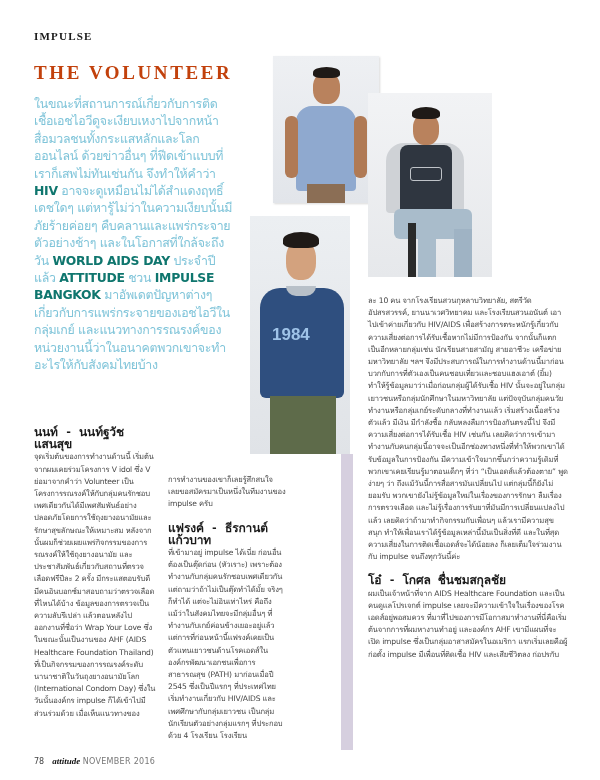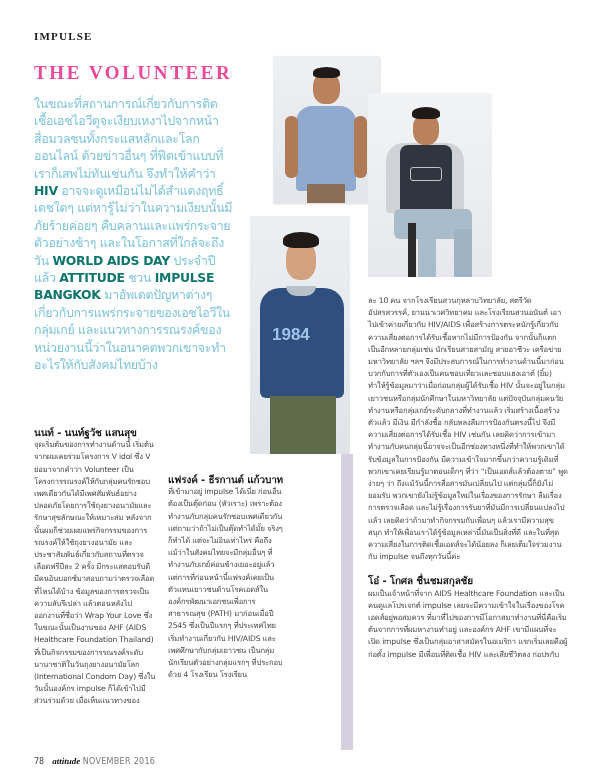--- a/index.html
+++ b/index.html
@@ -7,21 +7,21 @@
   body { position: relative; font-family: "DejaVu Sans", sans-serif; color: #333; }
 
   .section-label {
     position: absolute; left: 34px; top: 30px;
     font-family: "Liberation Serif", serif; font-weight: bold;
     font-size: 11px; letter-spacing: 1.2px; color: #1a1a1a; text-align: right;
   }
   .headline {
     position: absolute; left: 34px; top: 62px;
     font-family: "Liberation Serif", serif; font-weight: bold;
-    font-size: 19px; letter-spacing: 2.6px; color: #ec4899;
+    font-size: 19px; letter-spacing: 2.6px; color: #c2410c;
   }
   .intro {
     position: absolute; left: 34px; top: 95px; width: 200px;
     font-family: "DejaVu Sans", sans-serif;
     font-size: 12.4px; line-height: 17.4px; color: #7fc4d9;
     letter-spacing: -0.3px;
   }
   .intro .hl { color: #0f766e; font-weight: bold; }
 
   .photo { position: absolute; overflow: hidden; }
@@ -31,21 +31,21 @@
 
   
   .fig { position: absolute; }
   .head { border-radius: 45% 45% 42% 42%; background: #b9825d; }
   .hair { background: #1f1a17; border-radius: 50% 50% 30% 30%; }
 
   .lav-strip { position: absolute; left: 341px; top: 454px; width: 12px; height: 296px; background: #d6cfdf; }
 
   .col { position: absolute; font-family: "DejaVu Sans", sans-serif; font-size: 7.6px; line-height: 12.2px; color: #444; letter-spacing: -0.15px; }
   .col p { margin-bottom: 12px; }
-  .col .name { font-weight: bold; color: #1a1a1a; font-size: 10px; display: block; }
+  .col .name { font-weight: bold; color: #1a1a1a; font-size: 12px; display: block; font-family: Liberation Mono, monospace; }
   .col-1 { left: 34px; top: 427px; width: 122px; }
   .col-2 { left: 168px; top: 474px; width: 118px; }
   .col-3 { left: 368px; top: 295px; width: 200px; }
 
   .footer { position: absolute; left: 34px; top: 756px; font-size: 8px; color: #444; display: flex; gap: 8px; align-items: center; }
   .footer .brand { font-family: "Liberation Serif", serif; font-weight: bold; font-style: italic; color: #111; font-size: 9px; }
   .footer .issue { color: #777; letter-spacing: 0.3px; }
 </style>
 </head>
 <body>
@@ -90,20 +90,21 @@
 <div class="lav-strip"></div>
 
 <div class="col col-1">
   <p>
     <span class="name">นนท์ - นนท์ฐวัช แสนสุข</span>
     <span>จุดเริ่มต้นของการทำงานด้านนี้ เริ่มต้นจากผมเคยร่วมโครงการ V idol ซึ่ง V ย่อมาจากคำว่า Volunteer เป็นโครงการรณรงค์ให้กับกลุ่มคนรักชอบเพศเดียวกันได้มีเพศสัมพันธ์อย่างปลอดภัยโดยการใช้ถุงยางอนามัยและรักษาสุขลักษณะให้เหมาะสม หลังจากนั้นผมก็ช่วยเผยแพร่กิจกรรมของการรณรงค์ให้ใช้ถุงยางอนามัย และประชาสัมพันธ์เกี่ยวกับสถานที่ตรวจเลือดฟรีปีละ 2 ครั้ง มีกระแสตอบรับดี มีคนอินบอกซ์มาสอบถามว่าตรวจเลือดที่ไหนได้บ้าง ข้อมูลของการตรวจเป็นความลับรึเปล่า แล้วตอนหลังไปออกงานที่ชื่อว่า Wrap Your Love ซึ่งในขณะนั้นเป็นงานของ AHF (AIDS Healthcare Foundation Thailand) ที่เป็นกิจกรรมของการรณรงค์ระดับนานาชาติในวันถุงยางอนามัยโลก (International Condom Day) ซึ่งในวันนั้นองค์กร impulse ก็ได้เข้าไปมีส่วนร่วมด้วย เมื่อเห็นแนวทางของ</span>
   </p>
 </div>
 
 <div class="col col-2">
+  <p>การทำงานของเขาก็เลยรู้สึกสนใจ เลยขอสมัครมาเป็นหนึ่งในทีมงานของ impulse ครับ</p>
   <p>
     <span class="name">แฟรงค์ - ธีรกานต์ แก้วบาท</span>
     <span>ที่เข้ามาอยู่ impulse ได้เนี่ย ก่อนอื่นต้องเป็นตุ๊ดก่อน (หัวเราะ) เพราะต้องทำงานกับกลุ่มคนรักชอบเพศเดียวกัน แต่ถามว่าถ้าไม่เป็นตุ๊ดทำได้มั้ย จริงๆ ก็ทำได้ แต่จะไม่อินเท่าไหร่ คือถึงแม้ว่าในสังคมไทยจะมีกลุ่มอื่นๆ ที่ทำงานกับเกย์ค่อนข้างเยอะอยู่แล้ว แต่การที่ก่อนหน้านี้แฟรงค์เคยเป็นตัวแทนเยาวชนด้านโรคเอดส์ในองค์กรพัฒนาเอกชนเพื่อการสาธารณสุข (PATH) มาก่อนเมื่อปี 2545 ซึ่งเป็นปีแรกๆ ที่ประเทศไทยเริ่มทำงานเกี่ยวกับ HIV/AIDS และเพศศึกษากับกลุ่มเยาวชน เป็นกลุ่มนักเรียนตัวอย่างกลุ่มแรกๆ ที่ประกอบด้วย 4 โรงเรียน โรงเรียน</span>
   </p>
 </div>
 
 <div class="col col-3">
   <p>ละ 10 คน จากโรงเรียนสวนกุหลาบวิทยาลัย, สตรีวัดอัปสรสวรรค์, ยานนาเวศวิทยาคม และโรงเรียนสวนอนันต์ เอาไปเข้าค่ายเกี่ยวกับ HIV/AIDS เพื่อสร้างการตระหนักรู้เกี่ยวกับความเสี่ยงต่อการได้รับเชื้อหากไม่มีการป้องกัน จากนั้นก็แตกเป็นอีกหลายกลุ่มเช่น นักเรียนสายสามัญ สายอาชีวะ เครือข่ายมหาวิทยาลัย ฯลฯ จึงมีประสบการณ์ในการทำงานด้านนี้มาก่อน บวกกับการที่ตัวเองเป็นคนชอบเที่ยวและชอบแฮงเอาต์ (ยิ้ม) ทำให้รู้ข้อมูลมาว่าเมื่อก่อนกลุ่มผู้ได้รับเชื้อ HIV นั้นจะอยู่ในกลุ่มเยาวชนหรือกลุ่มนักศึกษาในมหาวิทยาลัย แต่ปัจจุบันกลุ่มคนวัยทำงานหรือกลุ่มเกย์ระดับกลางที่ทำงานแล้ว เริ่มสร้างเนื้อสร้างตัวแล้ว มีเงิน มีกำลังซื้อ กลับหลงลืมการป้องกันตรงนี้ไป จึงมีความเสี่ยงต่อการได้รับเชื้อ HIV เช่นกัน เลยคิดว่าการเข้ามาทำงานกับคนกลุ่มนี้อาจจะเป็นอีกช่องทางหนึ่งที่ทำให้พวกเขาได้รับข้อมูลในการป้องกัน มีความเข้าใจมากขึ้นกว่าความรู้เดิมที่พวกเขาเคยเรียนรู้มาตอนเด็กๆ ที่ว่า “เป็นเอดส์แล้วต้องตาย” พูดง่ายๆ ว่า ถึงแม้วันนี้การสื่อสารมันเปลี่ยนไป แต่กลุ่มนี้ก็ยังไม่ยอมรับ พวกเขายังไม่รู้ข้อมูลใหม่ในเรื่องของการรักษา ลืมเรื่องการตรวจเลือด และไม่รู้เรื่องการรับยาที่มันมีการเปลี่ยนแปลงไปแล้ว เลยคิดว่าถ้ามาทำกิจกรรมกับเพื่อนๆ แล้วเรามีความสุข สนุก ทำให้เพื่อนเราได้รู้ข้อมูลเหล่านี้มันเป็นสิ่งที่ดี และในที่สุดความเสี่ยงในการติดเชื้อเอดส์จะได้น้อยลง ก็เลยเต็มใจร่วมงานกับ impulse จนถึงทุกวันนี้ค่ะ</p>
   <p>
     <span class="name">โอ๋ - โกศล ชื่นชมสกุลชัย</span>

